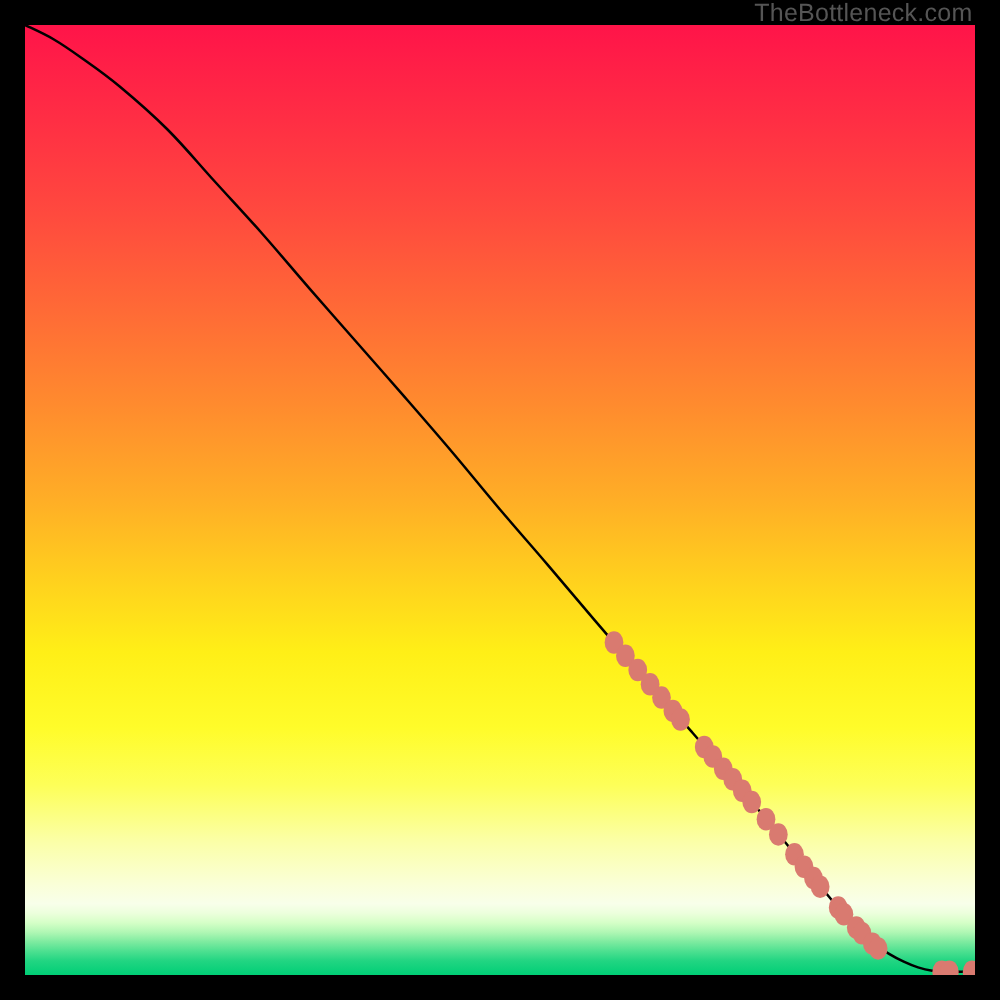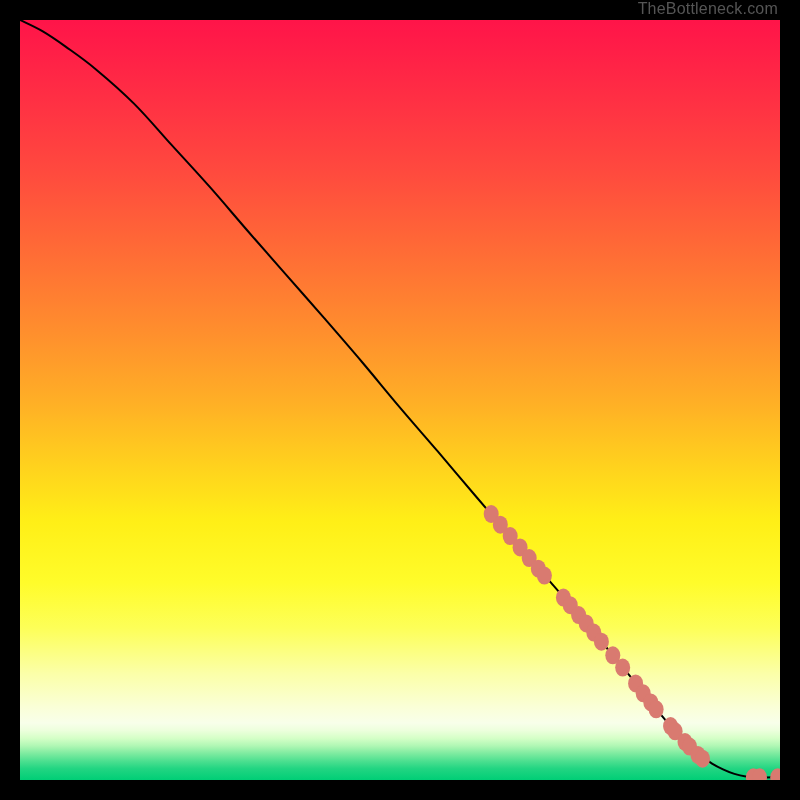--- a/index.html
+++ b/index.html
@@ -15,21 +15,21 @@
     left: 20px;
     top: 20px;
     width: 760px;
     height: 760px;
   }
   .watermark {
     position: absolute;
     top: 0px;
     right: 22px;
     font-family: Arial, Helvetica, sans-serif;
-    font-size: 16px;
+    font-size: 20px;
     font-weight: 500;
     color: #555;
     letter-spacing: 0.2px;
   }
   svg {
     display: block;
   }
 </style>
 </head>
 <body>

